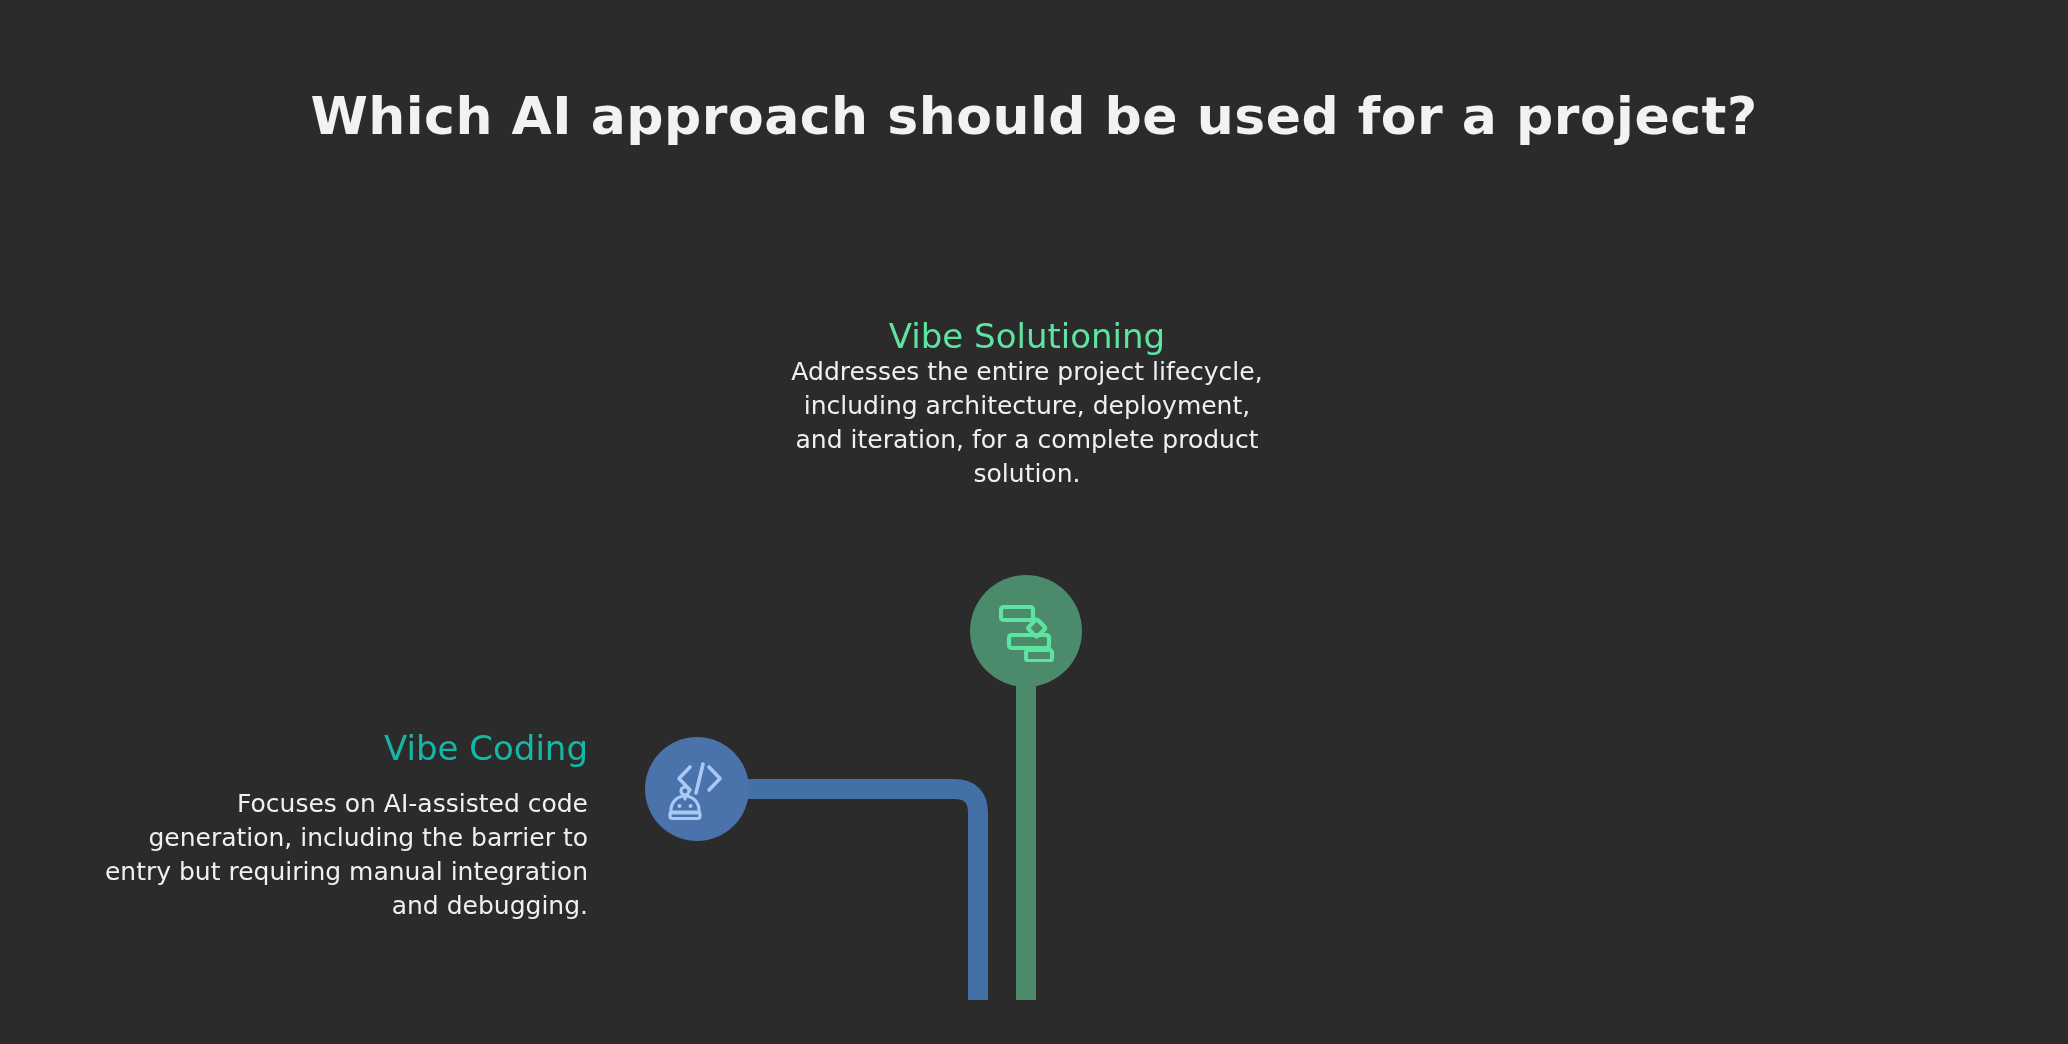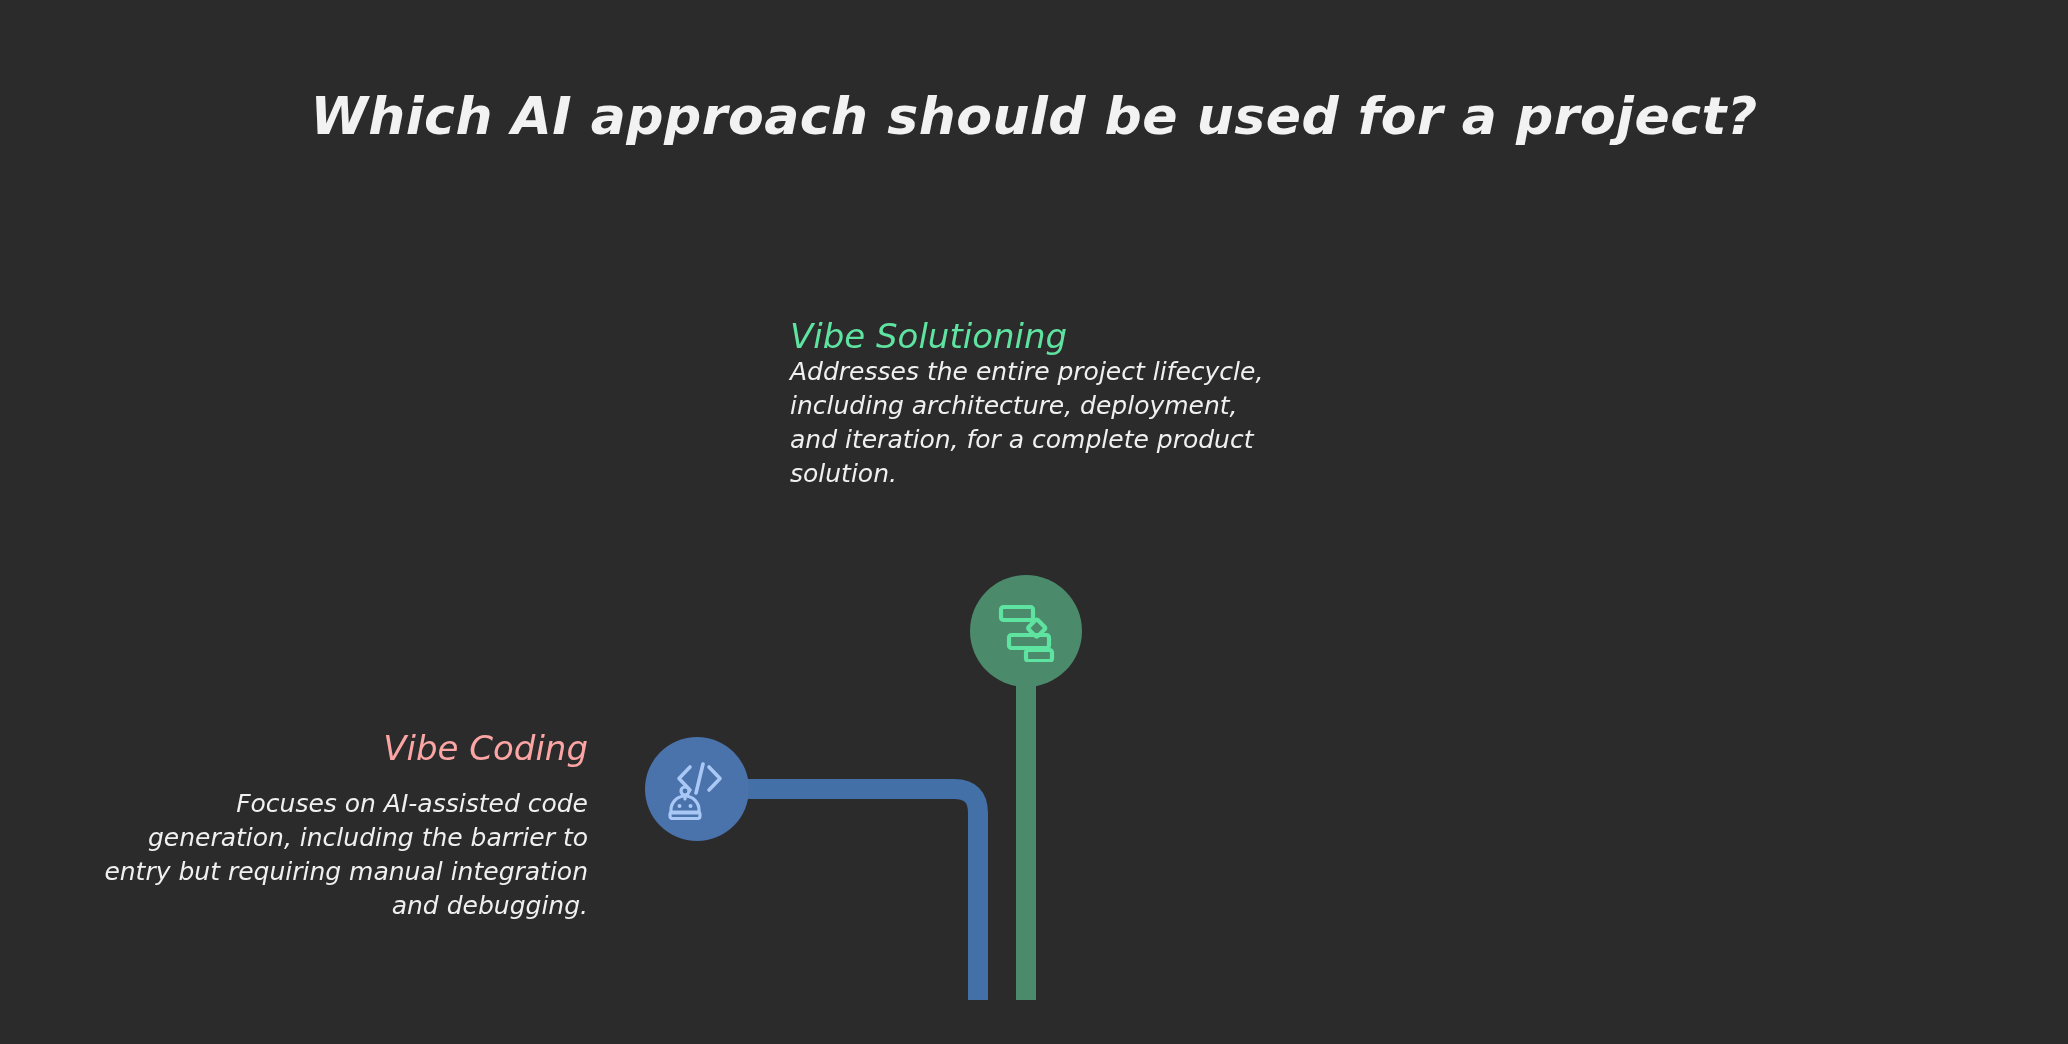--- a/index.html
+++ b/index.html
@@ -13,21 +13,20 @@
     font-family: "DejaVu Sans", sans-serif;
     overflow: hidden;
     position: relative;
   }
 
   #stage {
     position: absolute;
     inset: 0;
     width: 1638px;
     height: 1044px;
-    font-style: italic;
   }
 
   
   .title {
     position: absolute;
     left: 0;
     top: 86px;
     width: 2068px;
     text-align: center;
     color: #f2f2f2;
@@ -87,30 +86,31 @@
     font-size: 25px;
     line-height: 1.36;
     color: #f0f0f0;
     margin-top: 0;
   }
 
   #block-solutioning {
     left: 790px;
     top: 318px;
     width: 474px;
+    text-align: center;
   }
   #block-solutioning .block-heading { color: #5fe3a1; }
 
   #block-coding {
     left: 100px;
     top: 730px;
     width: 488px;
     text-align: right;
   }
-  #block-coding .block-heading { color: #fca5a5; }
+  #block-coding .block-heading { color: #14b8a6; }
   #block-coding .block-body { margin-top: 20px; }
 </style>
 </head>
 <body style="background: rgb(43, 43, 43);">
 
 <div id="stage">
 
   <div class="title">Which AI approach should be used for a project?</div>
 
   <svg id="connectors" viewBox="0 0 2068 1044">

